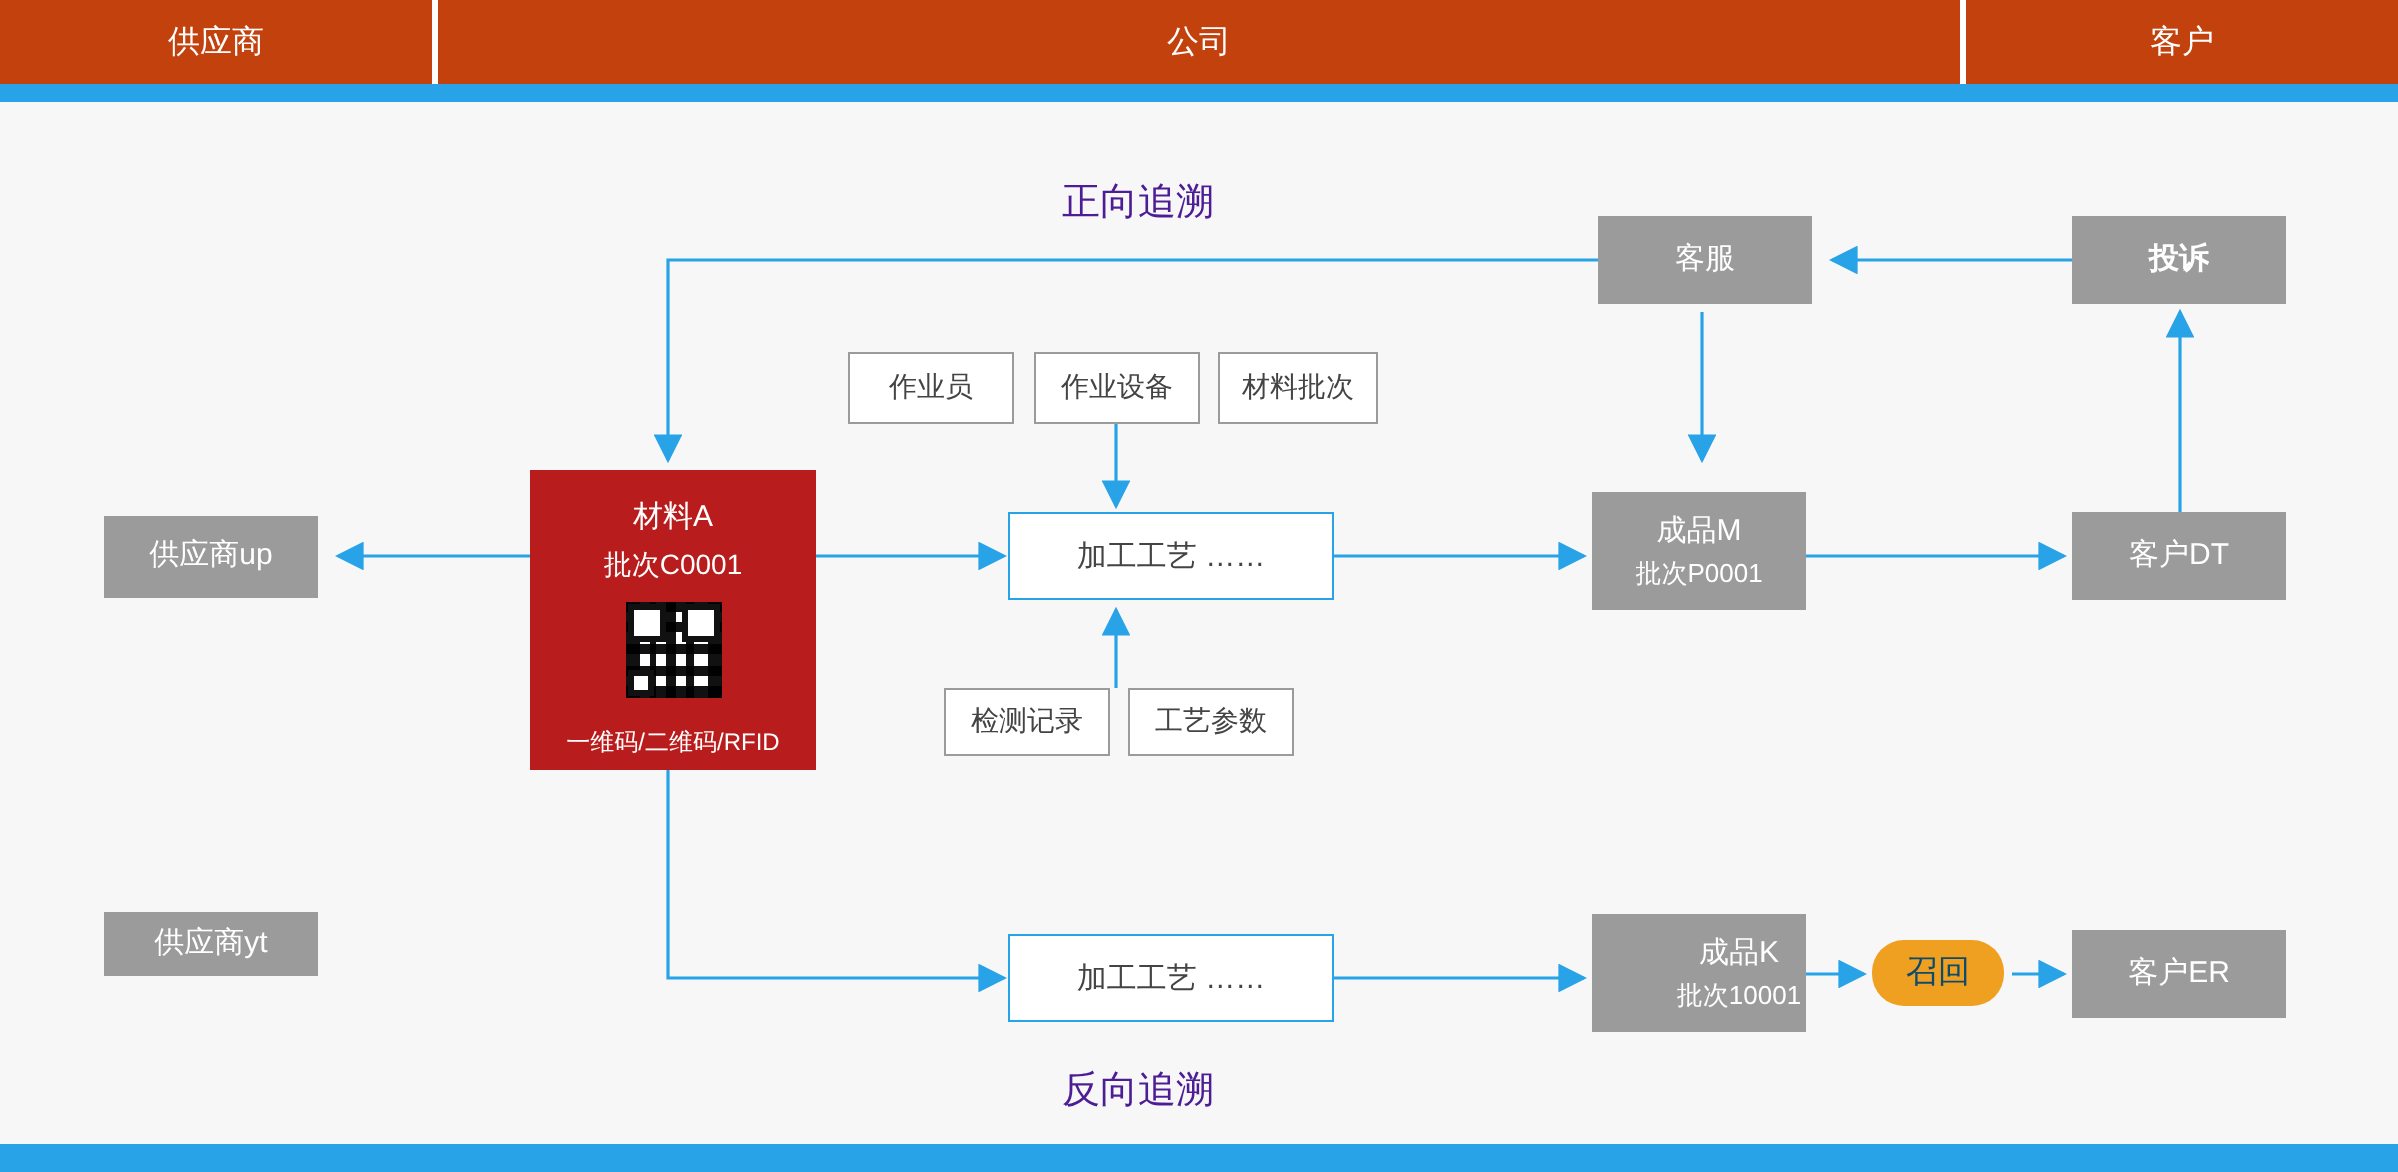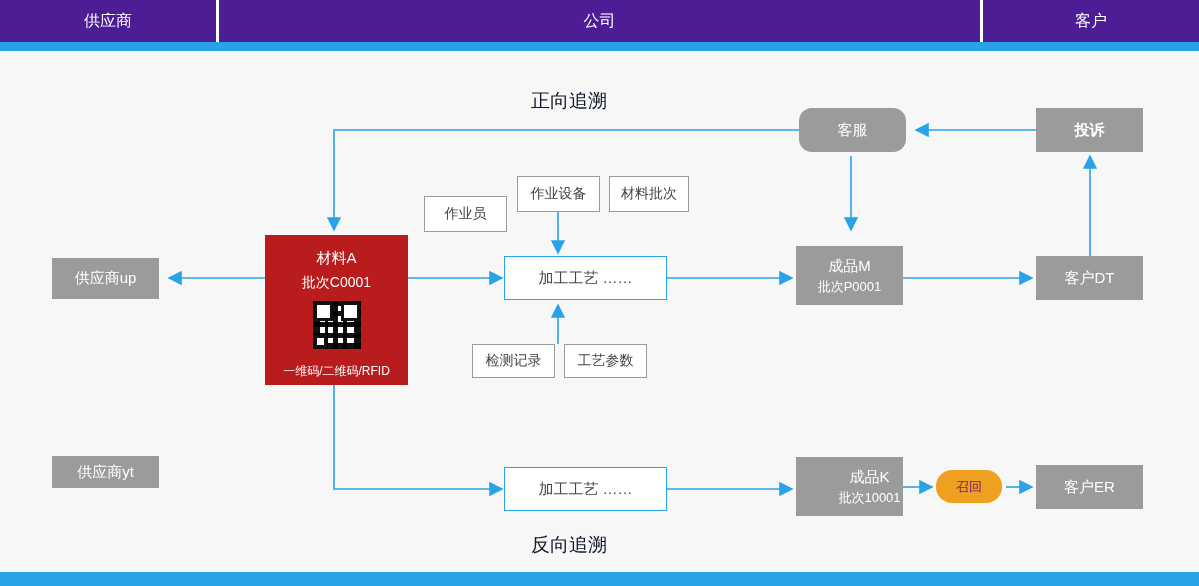--- a/index.html
+++ b/index.html
@@ -21,21 +21,21 @@
   
   .header {
     position: absolute;
     top: 0;
     left: 0;
     width: 1199px;
     height: 42px;
     display: flex;
   }
   .header-cell {
-    background: #4c1d95;
+    background: #c2410c;
     color: #ffffff;
     font-size: 16px;
     display: flex;
     align-items: center;
     justify-content: center;
     position: relative;
     height: 42px;
     box-sizing: border-box;
   }
   .hdr-gap {
@@ -123,21 +123,21 @@
   }
   .boxw.blue {
     border-color: #29a3e8;
   }
   .boxw.big {
     font-size: 15px;
   }
 
   .title-fwd, .title-back {
     position: absolute;
-    color: #0f172a;
+    color: #4c1d95;
     font-size: 19px;
     text-align: center;
     white-space: nowrap;
   }
 
   
   .matcard {
     position: absolute;
     background: #b91c1c;
     color: #ffffff;
@@ -182,23 +182,23 @@
   }
   .matcard .t3 {
     font-size: 12px;
     margin-top: 14px;
     color: #ffffff;
   }
 
   .recall {
     position: absolute;
     background: #f0a020;
-    color: #701a75;
+    color: #0c4a6e;
     border-radius: 16px;
-    font-size: 13px;
+    font-size: 16px;
     display: flex;
     align-items: center;
     justify-content: center;
   }
 </style>
 </head>
 <body>
 
 <div id="stage">
 
@@ -274,21 +274,21 @@
 
   <div class="matcard" style="left:265px; top:235px; width:143px; height:150px;">
     <div class="t1">材料A</div>
     <div class="t2">批次C0001</div>
     <div class="qr">
         <span class="qrfoot"></span>
       </div>
     <div class="t3">一维码/二维码/RFID</div>
   </div>
 
-  <div class="boxw" style="left:424px; top:176px; width:83px; height:36px;margin-top:20px;">
+  <div class="boxw" style="left:424px; top:176px; width:83px; height:36px;">
     <span>作业员</span>
   </div>
   <div class="boxw" style="left:609px; top:176px; width:80px; height:36px;">
     <span>材料批次</span>
   </div>
   <div class="boxw" style="left:517px; top:176px; width:83px; height:36px;">
     <span>作业设备</span>
   </div>
 
   <div class="boxw blue big" style="left:504px; top:256px; width:163px; height:44px;">
@@ -300,21 +300,21 @@
   </div>
   <div class="boxw" style="left:564px; top:344px; width:83px; height:34px;">
     <span>工艺参数</span>
   </div>
 
   <div class="node gray" style="left:796px; top:246px; width:107px; height:59px;">
     <span>成品M</span>
     <span class="sub">批次P0001</span>
   </div>
 
-  <div class="node gray" style="left:799px; top:108px; width:107px; height:44px;border-radius:13px;">
+  <div class="node gray" style="left:799px; top:108px; width:107px; height:44px;">
     <span>客服</span>
   </div>
 
   <div class="node gray" style="left:1036px; top:108px; width:107px; height:44px;font-weight:bold;">
     <span>投诉</span>
   </div>
 
   <div class="node gray" style="left:1036px; top:256px; width:107px; height:44px;text-align:right;">
     <span>客户DT</span>
   </div>

